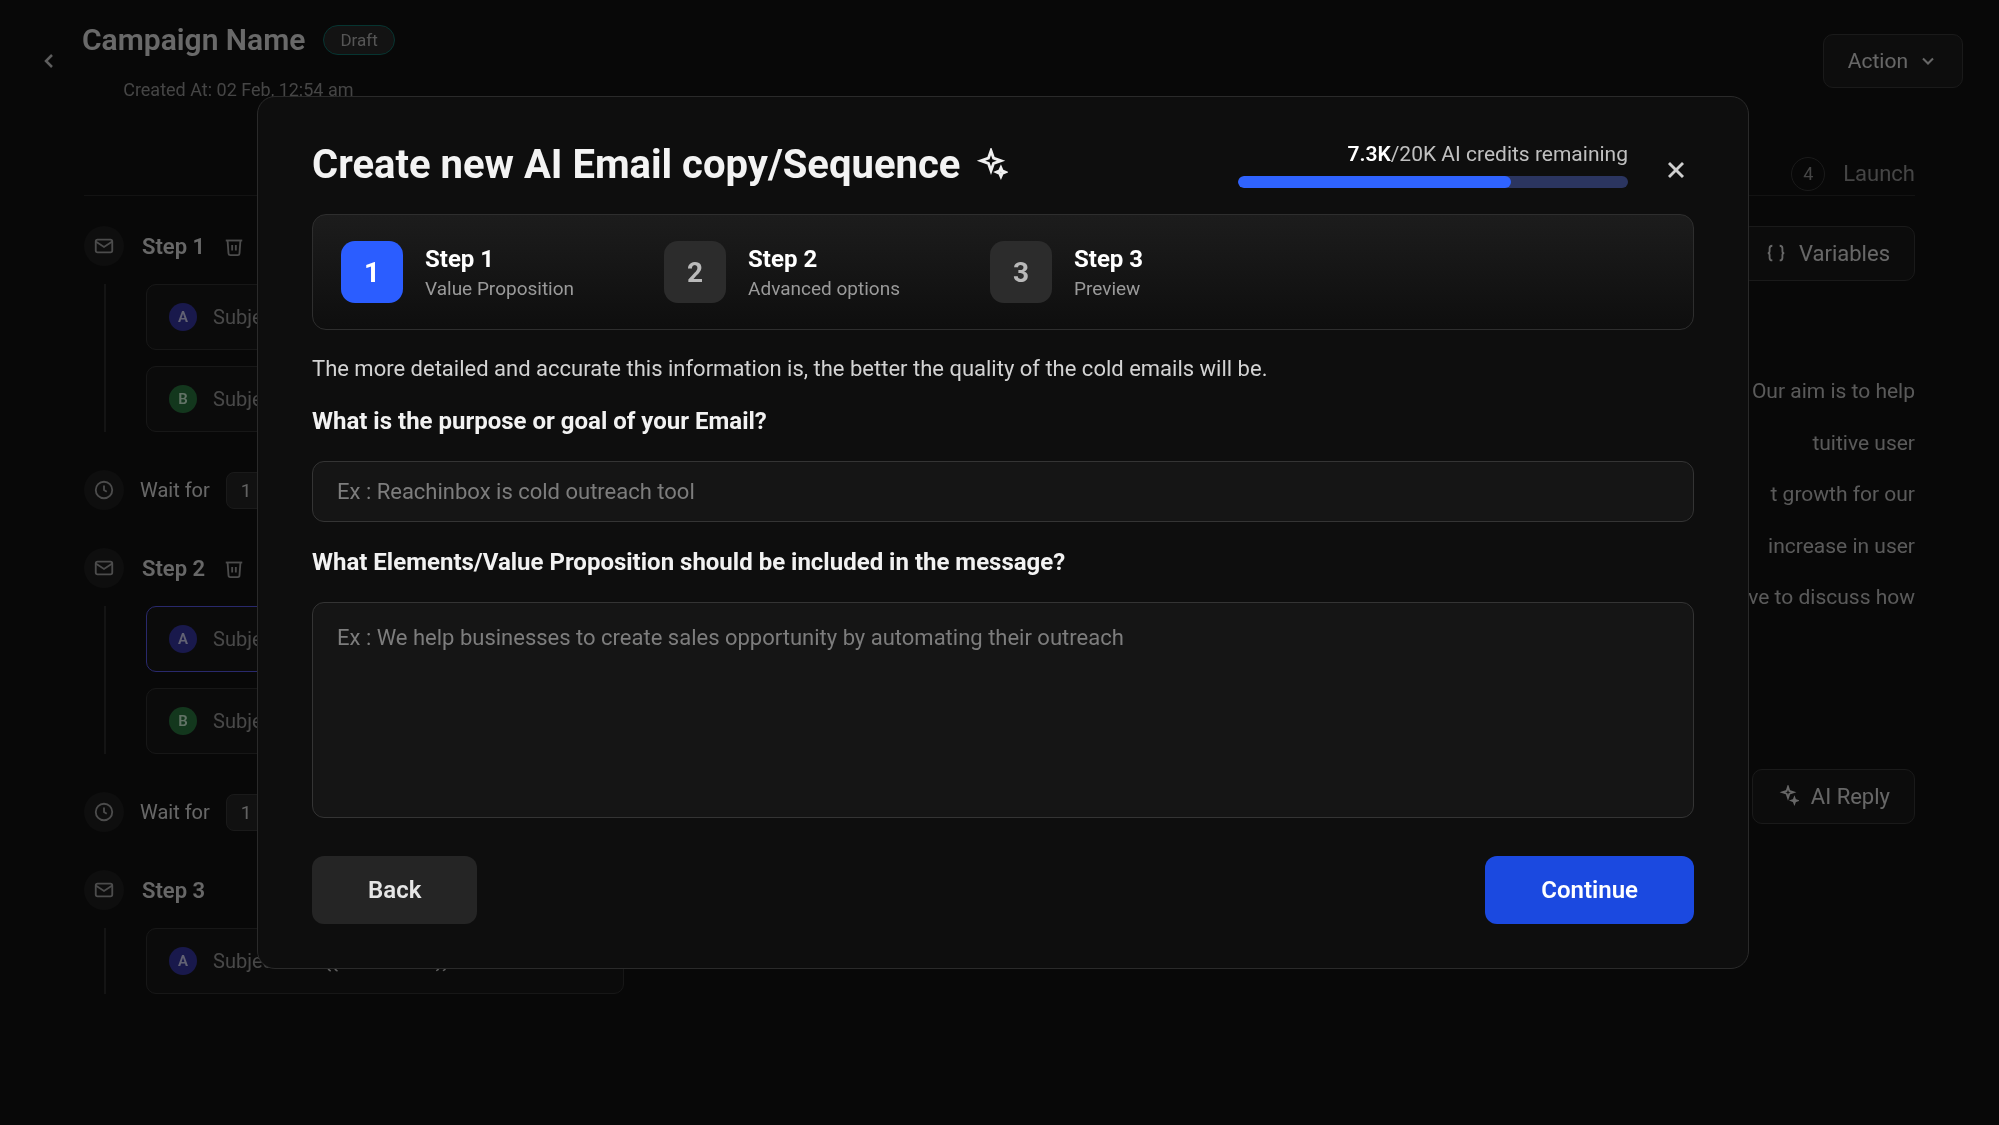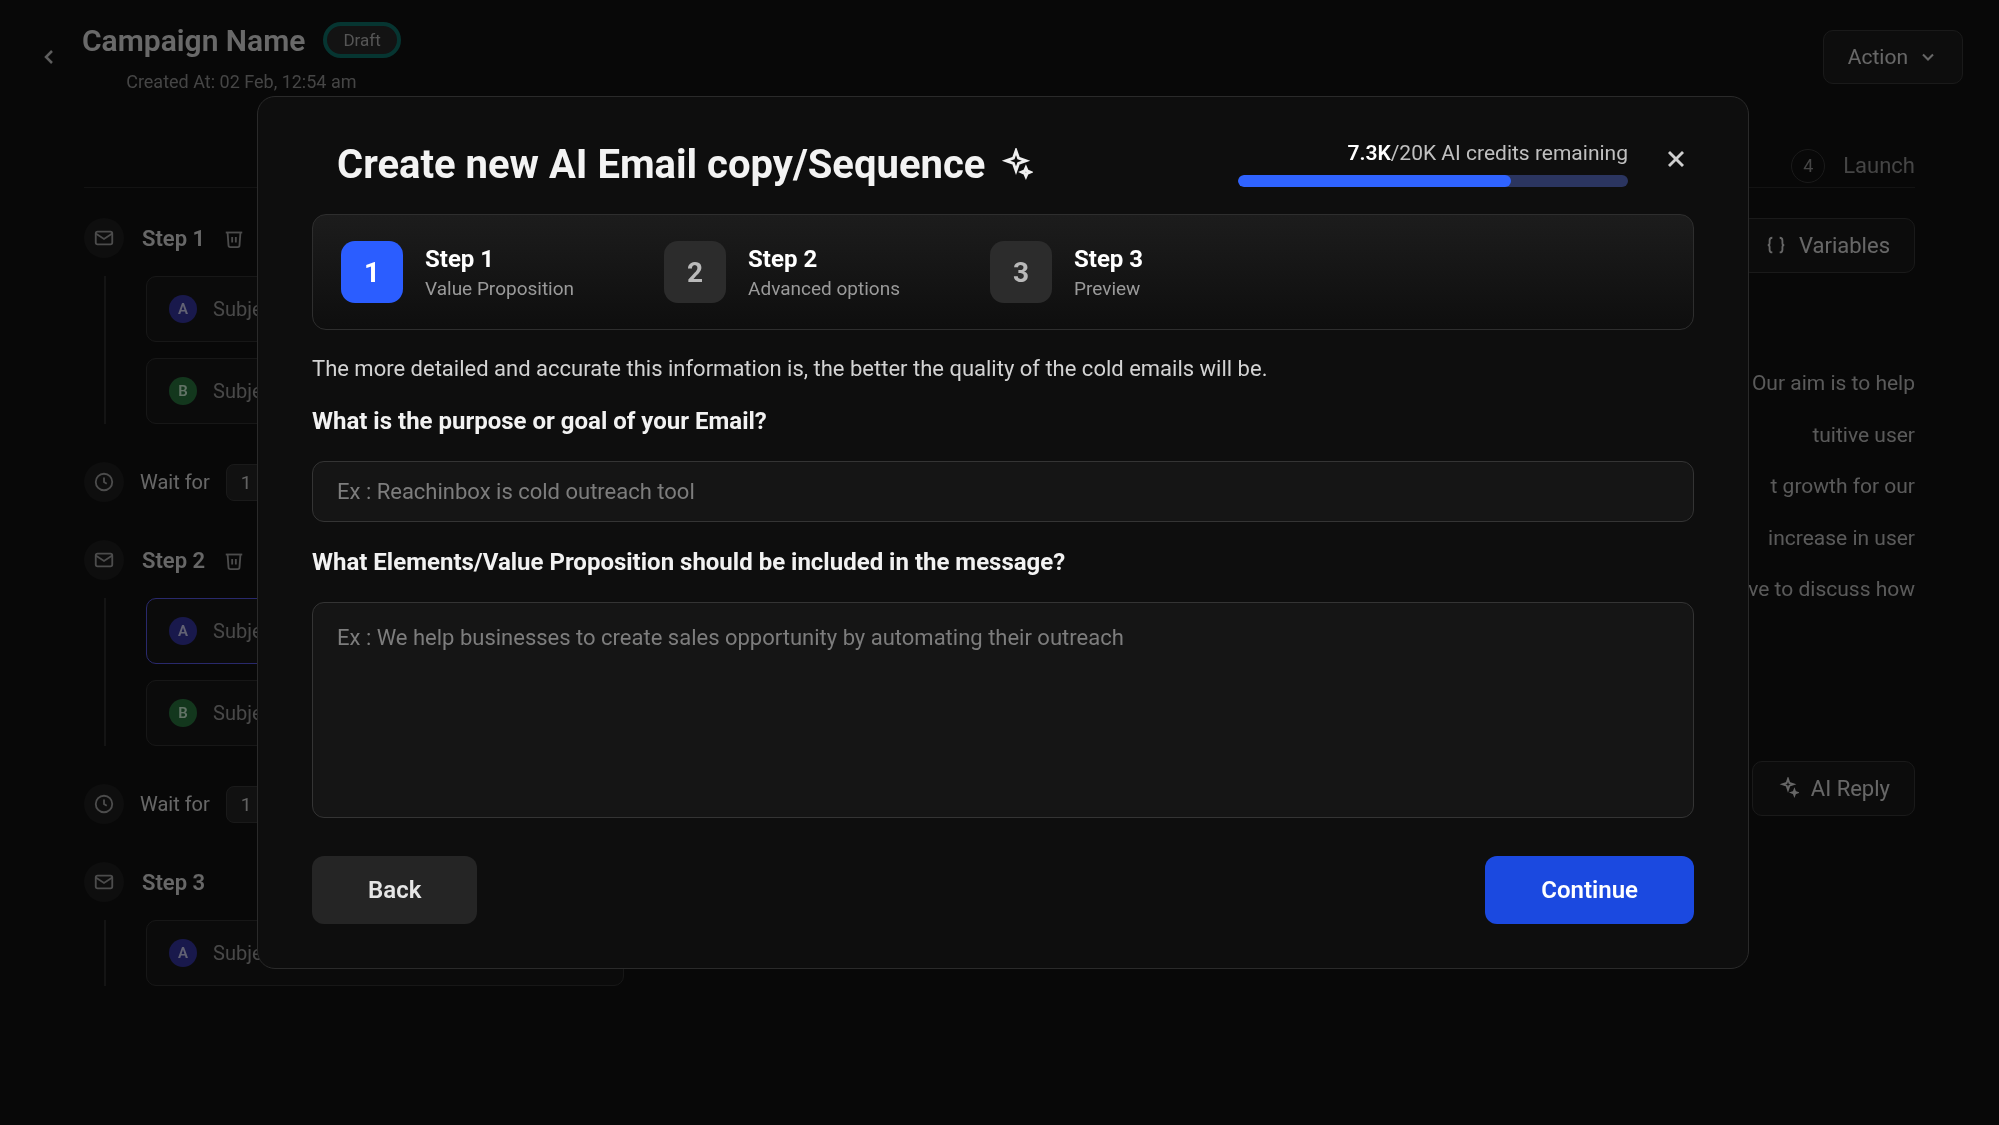--- a/index.html
+++ b/index.html
@@ -38,25 +38,25 @@
     justify-content: center;
     margin-right: 20px;
   }
   .campaign-block { display: flex; flex-direction: column; text-align: center; }
   .campaign-title-row { display: flex; align-items: center; gap: 18px; }
   .campaign-title { font-size: 30px; font-weight: 600; color: #e9e9e9; }
   .draft-badge {
     font-size: 17px;
     color: #bcbcbc;
     background: #2a2a2a;
-    border: 4px solid #0f766e;
+    border: 1px solid #0f766e;
     border-radius: 999px;
     padding: 4px 16px;
   }
-  .created-at { font-size: 18px; color: #9a9a9a; margin-top: 13px; }
+  .created-at { font-size: 18px; color: #9a9a9a; margin-top: 22px; }
   .topbar-spacer { flex: 1; }
   .action-btn {
     display: flex;
     align-items: center;
     gap: 10px;
     border: 1px solid #3a3a3a;
     background: #1d1d1d;
     color: #e5e5e5;
     padding: 14px 24px;
     border-radius: 10px;
@@ -174,21 +174,21 @@
     left: 257px;
     width: 1492px;
     background: #0e0e0e;
     border: 1px solid #2a2a2a;
     border-radius: 18px;
     padding: 44px 54px;
     display: flex;
     flex-direction: column;
     gap: 26px;
   }
-  .modal-header { display: flex; align-items: flex-start; margin-left: 25px; }
+  .modal-header { display: flex; align-items: flex-end; }
   .modal-title { display: flex; align-items: center; gap: 14px; font-size: 40px; font-weight: 700; color: #f3f3f3; }
   .sparkle-icon { width: 34px; height: 34px; color: #f0f0f0; }
   .modal-header-spacer { flex: 1; }
   .credits-block { display: flex; flex-direction: column; align-items: flex-end; gap: 10px; margin-right: 30px;}
   .credits-text { font-size: 21px; color: #c0c0c0; }
   .credits-text .used { color: #fff; font-weight: 600; }
   .credits-bar {
     width: 390px; height: 12px; border-radius: 999px;
     background: #2b3560; overflow: hidden;
   }

